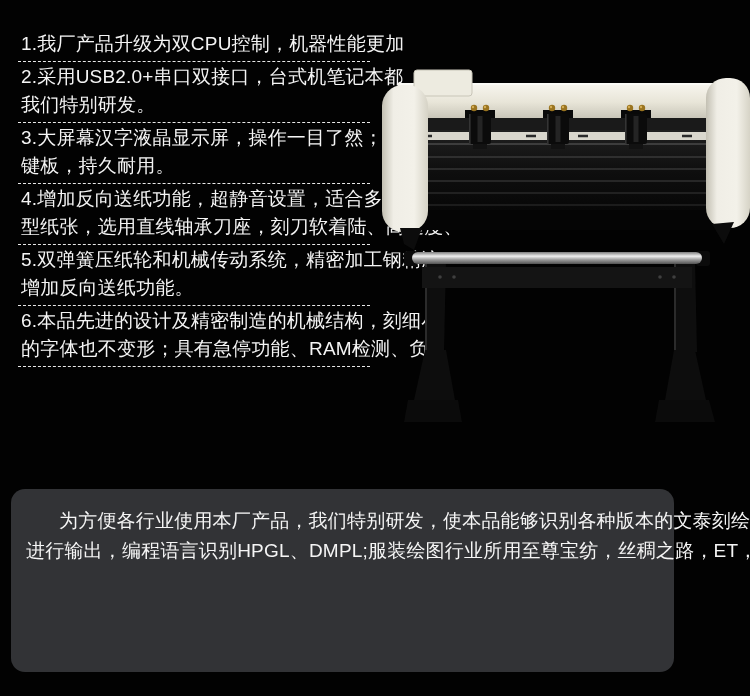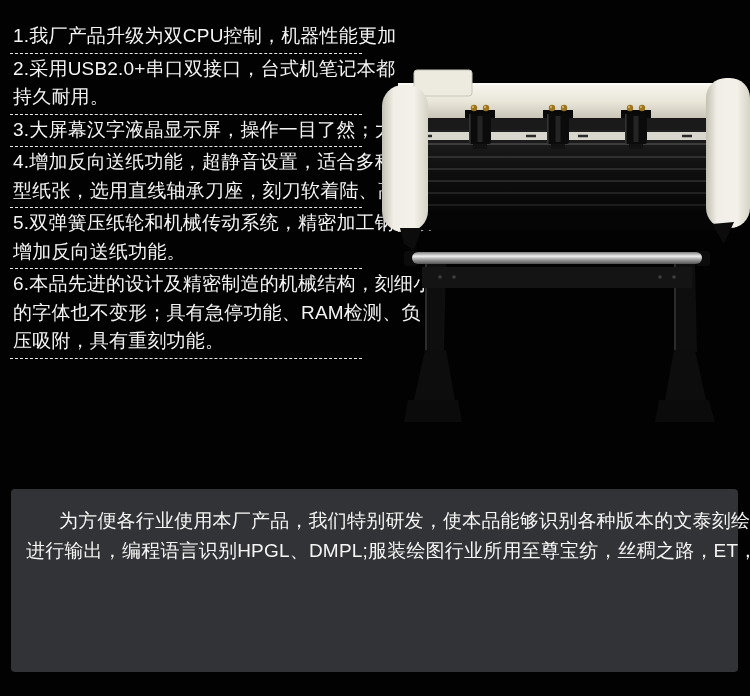--- a/index.html
+++ b/index.html
@@ -4,76 +4,76 @@
 <style>
   html,body{margin:0;padding:0;}
   body{
     width:750px;height:696px;position:relative;overflow:hidden;
     background:var(--page-bg,#020202);
     font-family:"Liberation Sans","DejaVu Sans",sans-serif;
   }
   
   .features{
     position:absolute;left:10px;top:21px;width:352px;
-    list-style:none;margin:0;padding:0;
+    list-style:none;margin:8px;padding:0;
   }
   .features li{
     padding:1px 0 2px 3px;
     border-bottom:1px dashed var(--sep,#e8e8e8);
   }
   .features .fline{
     white-space:nowrap;
     font-size:19px;line-height:28.5px;
     color:var(--text,#f4f4f4);
     letter-spacing:0.2px;
   }
   
   .photo{position:absolute;left:378px;top:60px;width:372px;height:405px;}
   
   .intro-box{
-    position:absolute;left:11px;top:489px;width:727px;height:183px;
+    position:absolute;left:11px;top:489px;width:663px;height:183px;
     background:var(--box-bg,#323336);
-    border-radius:4px;
+    border-radius:14px;
     padding:17px 0 0 15px;box-sizing:border-box;
   }
   .intro-box .iline{
     white-space:nowrap;
     font-size:19px;line-height:29.5px;
     color:var(--box-text,#f5f5f5);
     letter-spacing:0.2px;
   }
   .intro-box .iline.indent{padding-left:33px;}
   .intro-box .seg-link{color:var(--link,#4273d4);}
 </style>
 </head>
 <body style="--page-bg: #020202; --text: #f4f4f4; --sep: #e8e8e8; --box-bg: #323336; --box-text: #f5f5f5; --link: #4273d4;">
 
 <ul class="features" id="feature-list">
     <li>
       <div class="fline">1.我厂产品升级为双CPU控制，机器性能更加</div>
     </li>
     <li>
       <div class="fline">2.采用USB2.0+串口双接口，台式机笔记本都</div>
-      <div class="fline">持久耐用。</div>
+      <div class="fline">我们特别研发。</div>
     </li>
     <li>
       <div class="fline">3.大屏幕汉字液晶显示屏，操作一目了然；大按</div>
+      <div class="fline">键板，持久耐用。</div>
     </li>
     <li>
       <div class="fline">4.增加反向送纸功能，超静音设置，适合多种类</div>
       <div class="fline">型纸张，选用直线轴承刀座，刻刀软着陆、高速度、</div>
     </li>
     <li>
       <div class="fline">5.双弹簧压纸轮和机械传动系统，精密加工钢精滚</div>
       <div class="fline">增加反向送纸功能。</div>
     </li>
     <li>
       <div class="fline">6.本品先进的设计及精密制造的机械结构，刻细小</div>
       <div class="fline">的字体也不变形；具有急停功能、RAM检测、负</div>
-      <div class="fline">压吸附，具有重刻功能。</div>
     </li>
   </ul>
 
 <div class="photo">
   <svg width="372" height="405" viewBox="0 0 372 405" xmlns="http://www.w3.org/2000/svg">
     <defs>
       <linearGradient id="gCream" x1="0" y1="0" x2="0" y2="1">
         <stop offset="0" stop-color="#f8f6ef"></stop>
           <stop offset="0.55" stop-color="#e8e5d8"></stop>
           <stop offset="1" stop-color="#c9c6b9"></stop>

